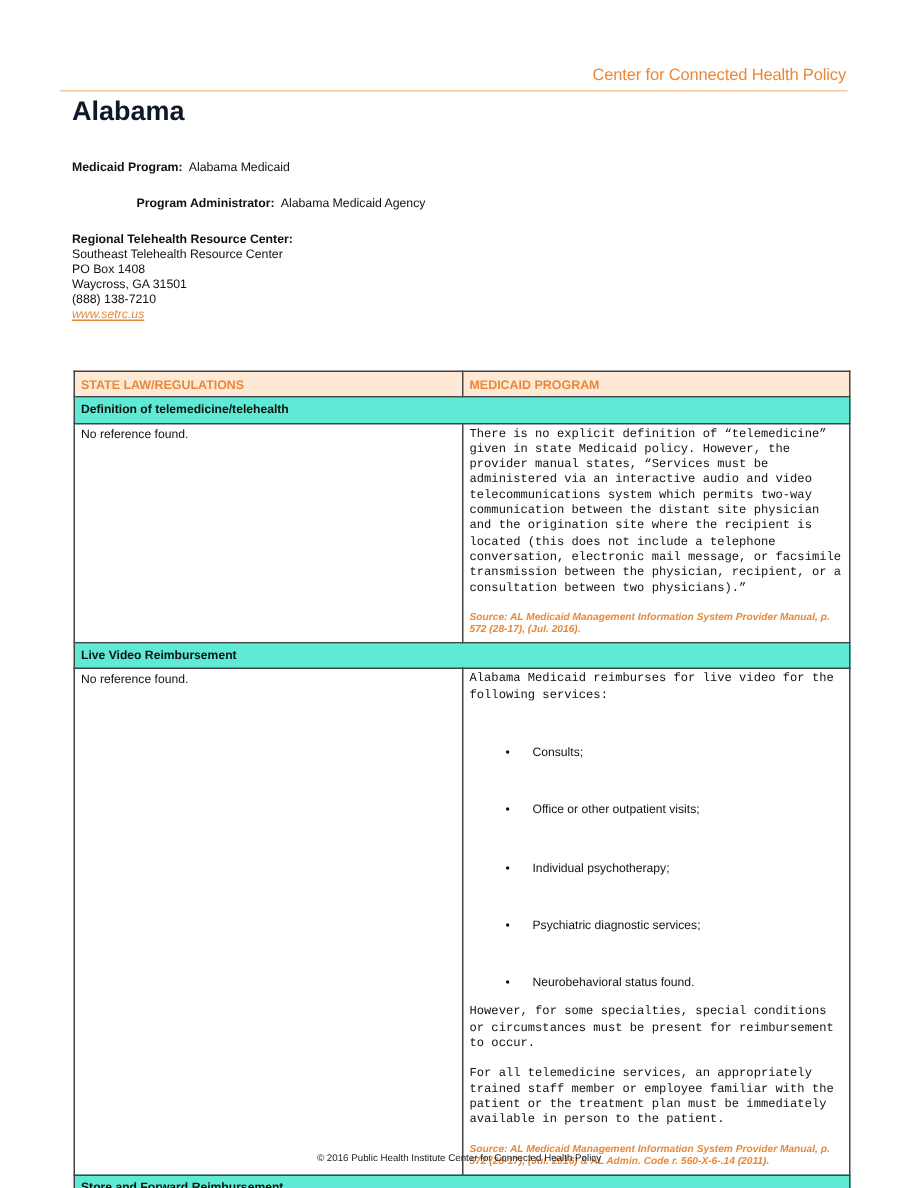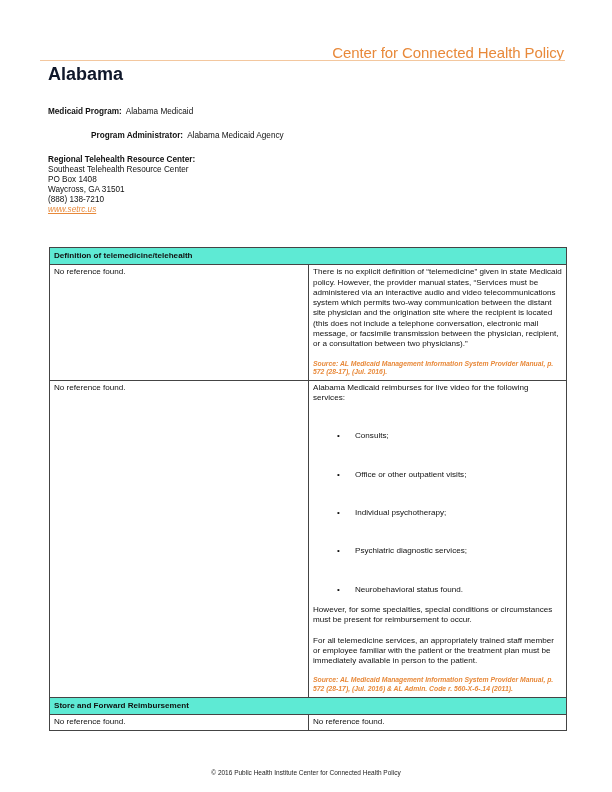--- a/index.html
+++ b/index.html
@@ -1,29 +1,29 @@
 <!DOCTYPE html>
 <html><head>
 <meta charset="utf-8">
 <style>
   html, body { margin: 0; padding: 0; background: #ffffff; }
   body { width: 612px; height: 792px; position: relative; overflow: hidden;
          font-family: "Liberation Sans", sans-serif; color: #111; }
-  .hdr-org { position: absolute; right: 48px; top: 44px; font-size: 15px; color: #e8893a; letter-spacing: -0.1px; }
+  .hdr-org { position: absolute; right: 48px; top: 44px; font-size: 11px; color: #e8893a; letter-spacing: -0.1px; }
   .hdr-rule { position: absolute; left: 40px; right: 47px; top: 60px; height: 1px; background: #f3c79f; }
   .state-title { position: absolute; left: 48px; top: 64px; font-size: 18px; font-weight: bold; color: #0f172a; }
   .meta { position: absolute; left: 48px; font-size: 8.2px; line-height: 10px; }
   .meta b { font-weight: bold; }
   .meta .link { color: #e8893a; font-style: italic; text-decoration: underline; }
   .tbl { position: absolute; left: 49px; top: 247px; width: 517px; border-collapse: collapse; table-layout: fixed; font-size: 8.1px; line-height: 10.3px; }
   .tbl td { border: 1px solid #444; vertical-align: top; padding: 2px 4px 3px 4px; }
   .tbl .col-head td { background: #fde9d5; color: #e8893a; font-weight: bold; font-size: 8.3px; padding: 3px 4px; }
   .tbl .sect td { background: #5eead4; font-weight: bold; padding: 3px 4px; }
   .src { color: #e8893a; font-style: italic; font-weight: bold; font-size: 6.8px; line-height: 8.6px; margin-top: 10px; }
-  .p { margin: 0; }
+  .p { margin: 0; font-family: Liberation Mono, monospace; }
   .p + .p { margin-top: 10px; }
   ul.svc { margin: 10px 0 10px 0; padding-left: 30px; list-style: none; }
   ul.svc li { position: relative; padding-left: 12px; margin-top: 28px; }
   ul.svc li::before { content: "\2022"; position: absolute; left: -6px; }
   .footer { position: absolute; left: 0; right: 0; top: 769px; text-align: center; font-size: 6.5px; color: #222; }
 </style>
 </head>
 <body>
 
 <div class="hdr-org">Center for Connected Health Policy</div>
@@ -49,32 +49,39 @@
   <div>(888) 138-7210</div>
   <div><span class="link">www.setrc.us</span></div>
 </div>
 
 <table class="tbl">
   <colgroup>
       <col style="width:259px">
       <col style="width:258px">
     </colgroup>
   <tbody>
+      <tr class="col-head">
+    <td>STATE LAW/REGULATIONS</td>
+    <td>MEDICAID PROGRAM</td>
+  </tr>
 
   <tr class="sect">
     <td colspan="2">Definition of telemedicine/telehealth</td>
   </tr>
   <tr>
     <td>No reference found.</td>
     <td>
       <p class="p">There is no explicit definition of “telemedicine” given in state Medicaid policy. However, the provider manual states, “Services must be administered via an interactive audio and video telecommunications system which permits two-way communication between the distant site physician and the origination site where the recipient is located (this does not include a telephone conversation, electronic mail message, or facsimile transmission between the physician, recipient, or a consultation between two physicians).”</p>
       <div class="src">Source: AL Medicaid Management Information System Provider Manual, p. 572 (28-17), (Jul. 2016).</div>
     </td>
   </tr>
 
+  <tr class="sect">
+    <td colspan="2">Live Video Reimbursement</td>
+  </tr>
   <tr>
     <td>No reference found.</td>
     <td>
       <p class="p">Alabama Medicaid reimburses for live video for the following services:</p>
       <ul class="svc">
         <li>Consults;</li>
         <li>Office or other outpatient visits;</li>
         <li>Individual psychotherapy;</li>
         <li>Psychiatric diagnostic services;</li>
         <li>Neurobehavioral status found.</li>

